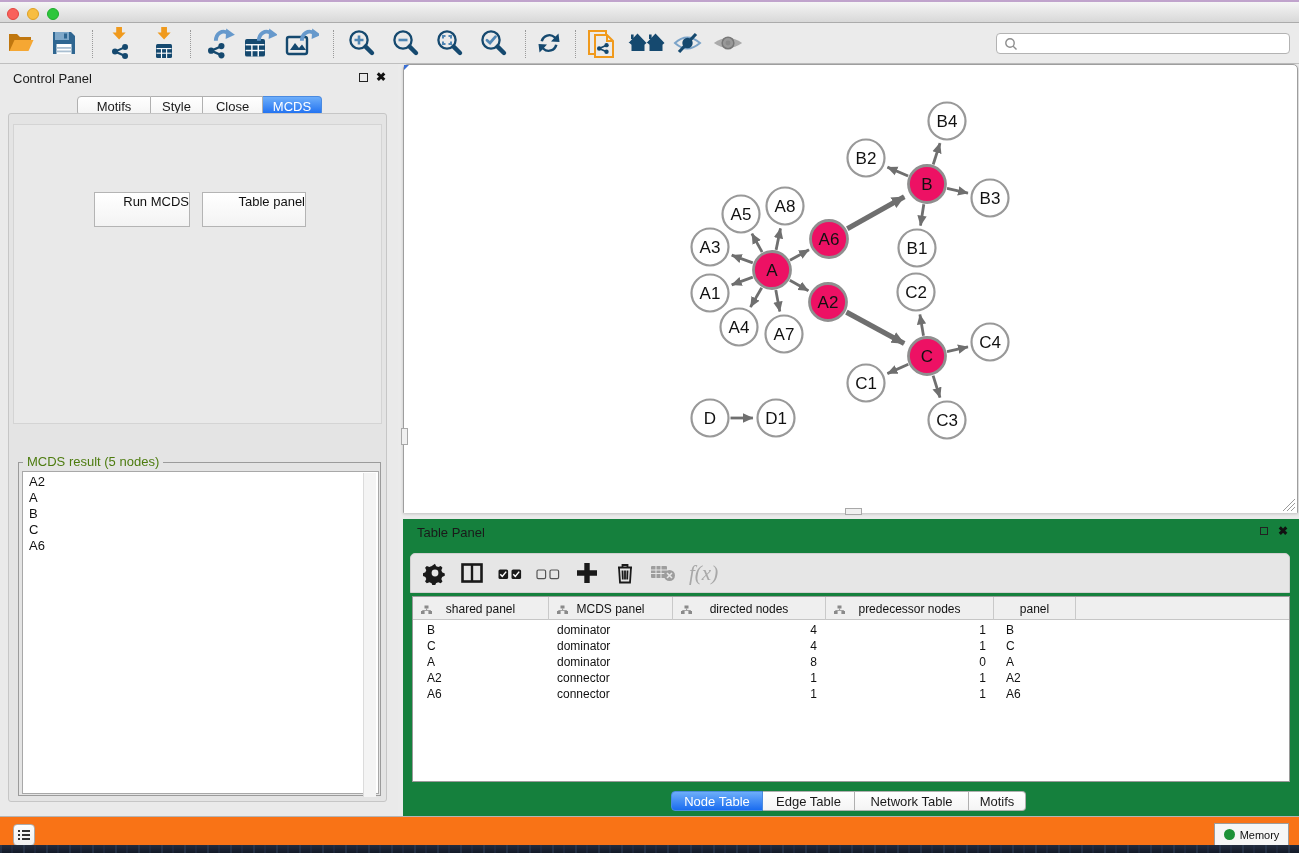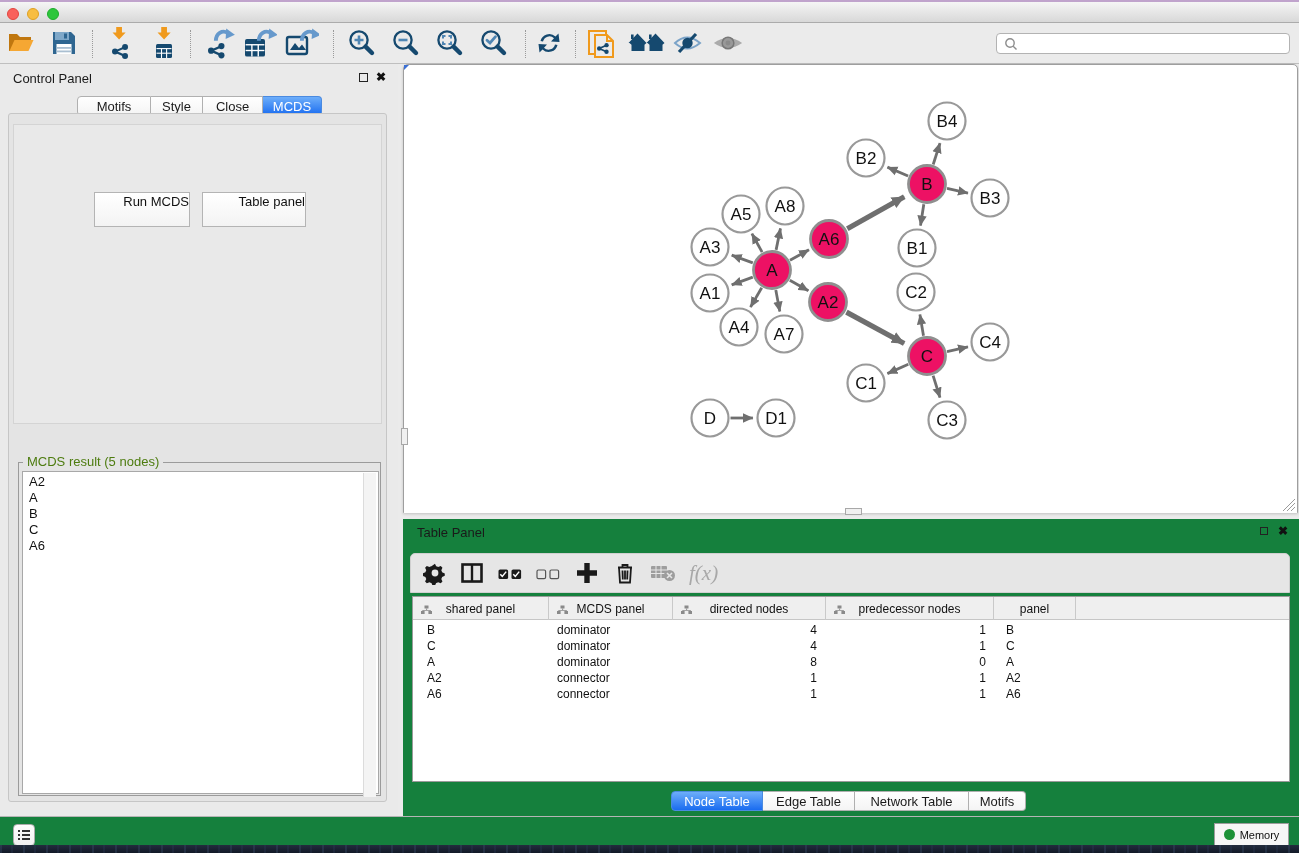--- a/index.html
+++ b/index.html
@@ -32,21 +32,21 @@
 #opt-label{position:absolute;left:0;width:100%;top:23px;text-align:center;font-size:13px;color:#111}
 #dropdown{position:absolute;left:34px;top:45px;width:312px;height:21px;background:#fff;border:1px solid #b6b6b6;border-radius:4px;font-size:13px;color:#111;line-height:20px;padding-left:9px}
 #dd-btn{position:absolute;right:-1px;top:-1px;width:22px;height:22px;border-radius:4px;background:linear-gradient(#6db0fb,#1d6ef1);border:1px solid #3f83e8}
 .btn{position:absolute;height:35px;background:linear-gradient(#ffffff,#f3f3f3);border:1px solid #b4b4b4;border-radius:0;font-size:13px;color:#111;text-align:right;line-height:17px}
 
 #mcds-fs{position:absolute;left:9px;top:348px;width:363px;height:334px;border:1px solid #9b9b9b}
 #mcds-legend{position:absolute;left:4px;top:-9px;background:#e4e4e4;padding:0 4px;font-size:13px;color:#4d7c0f}
 #mcds-list{position:absolute;left:3px;top:8px;width:357px;height:323px;background:#fff;border:1px solid #a8a8a8;font-size:13px;color:#111;line-height:16px;padding:2px 0 0 6px}
 #mcds-scroll{position:absolute;right:2px;top:1px;width:13px;height:324px;background:#f4f4f4;border-left:1px solid #dcdcdc}
 
-#statusbar{left:0;top:816px;width:1299px;height:29px;background:#15803d;border-top:1px solid #b5b5b5}
+#statusbar{left:0;top:816px;width:1299px;height:29px;background:#f97316;border-top:1px solid #b5b5b5}
 #sb-btn{position:absolute;left:13px;top:7px;width:22px;height:22px;background:linear-gradient(#fdfdfd,#f0f0f0);border:1px solid #ababab;border-radius:4px}
 #mem-btn{position:absolute;left:1214px;top:6px;width:75px;height:23px;background:#f6f6f6;border:1px solid #9c9c9c;font-size:11px;color:#111;display:flex;align-items:center;justify-content:center;gap:5px}
 #mem-dot{width:11px;height:11px;border-radius:50%;background:#1c9137}
 #bottomstrip{left:0;top:845px;width:1299px;height:8px;background:#161e2c;background-image:repeating-linear-gradient(90deg,rgba(60,80,110,.35) 0 2px,rgba(0,0,0,0) 2px 11px,rgba(45,60,90,.3) 11px 13px,rgba(0,0,0,0) 13px 23px),linear-gradient(#232c3e,#121927)}
 
 #netwin{left:403px;top:64px;width:895px;height:449px;background:#fff;border:1px solid #9e9e9e;border-radius:5px 5px 0 0;box-shadow:0 1px 3px rgba(0,0,0,.18)}
 #nw-titlebar{position:absolute;left:0;top:0;width:100%;height:21px;background:linear-gradient(#f6f6f6,#d7d7d7);border-bottom:1px solid #a5a5a5;border-radius:4px 4px 0 0}
 #nw-titlebar .title{position:absolute;left:0;right:0;top:3px;text-align:center;font-size:13px;color:#303030}
 #nw-titlebar .tl{top:4.5px;width:11px;height:11px}
 #nw-titlebar .tl.r{left:412px}#nw-titlebar .tl.y{left:432px}#nw-titlebar .tl.g{left:453px}

